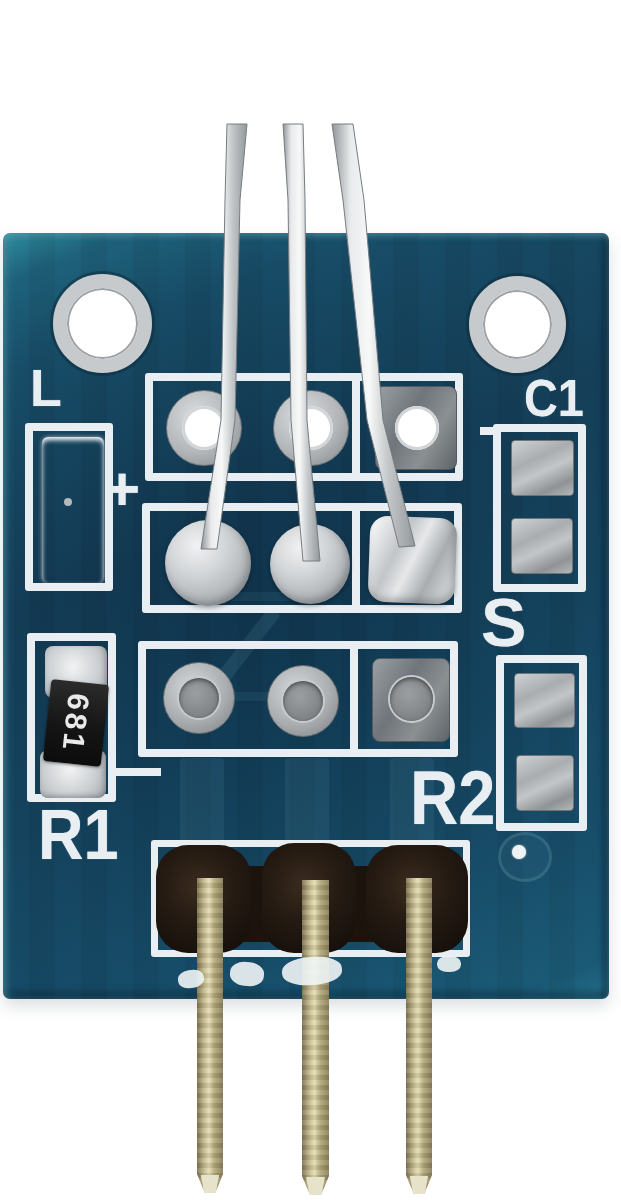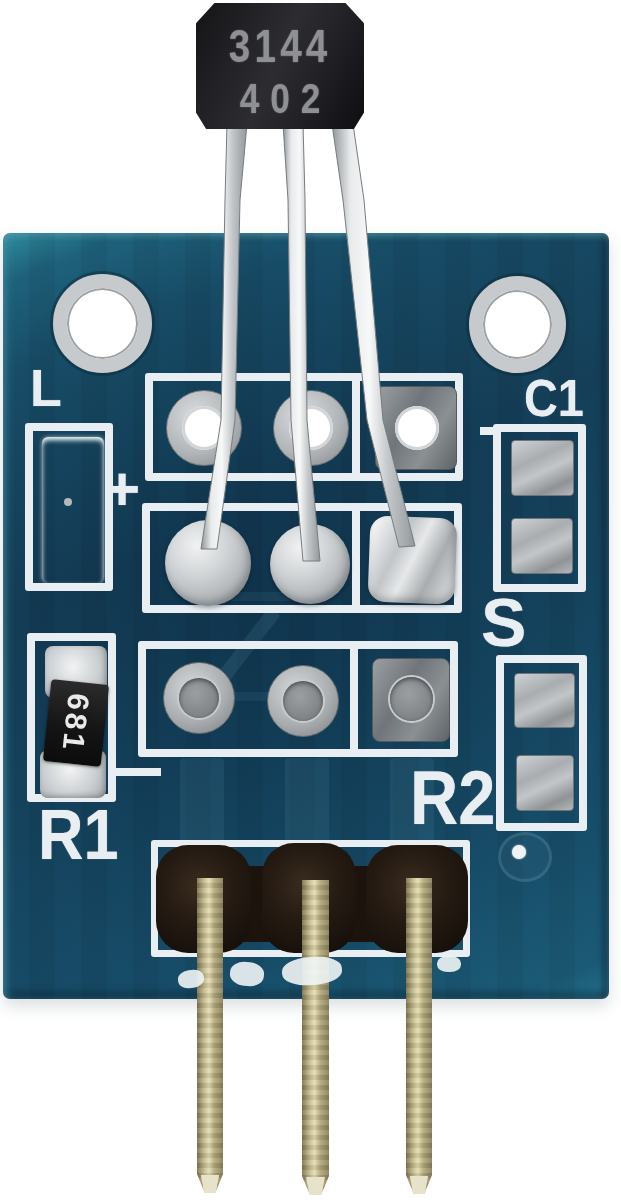--- a/index.html
+++ b/index.html
@@ -202,18 +202,14 @@
         <stop offset=".45" stop-color="#f7f8f8"></stop>
         <stop offset=".68" stop-color="#c3c7c9"></stop>
         <stop offset="1" stop-color="#93989b"></stop>
       </linearGradient>
     </defs>
     <polygon fill="url(#metal)" stroke="#767c80" stroke-width="1" points="227,124 247,124 240,200 235,420 217,549 201,549 221,420 225,200"></polygon>
     <polygon fill="url(#metal)" stroke="#767c80" stroke-width="1" points="283,124 303,124 305,200 307,420 320,561 303,561 291,420 288,200"></polygon>
     <polygon fill="url(#metal)" stroke="#767c80" stroke-width="1" points="332,124 353,124 364,200 383,420 415,546 399,547 367,420 343,200"></polygon>
   </svg>
 
-  <div class="abs package">
-    <div class="pkg-line pkg-line1">3144</div>
-    <div class="pkg-line pkg-line2">402</div>
-  </div>
 
 </div>
 
 </body></html>

